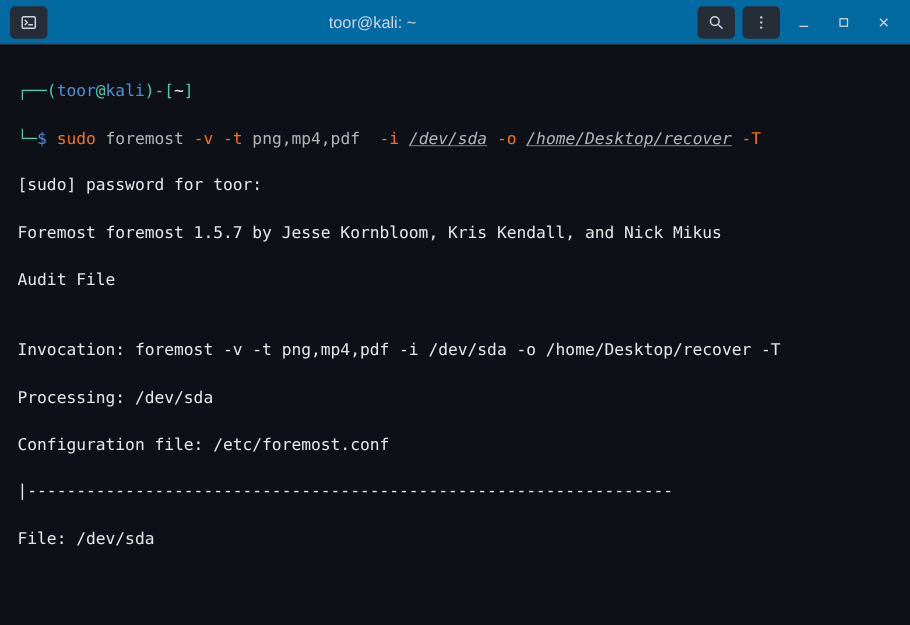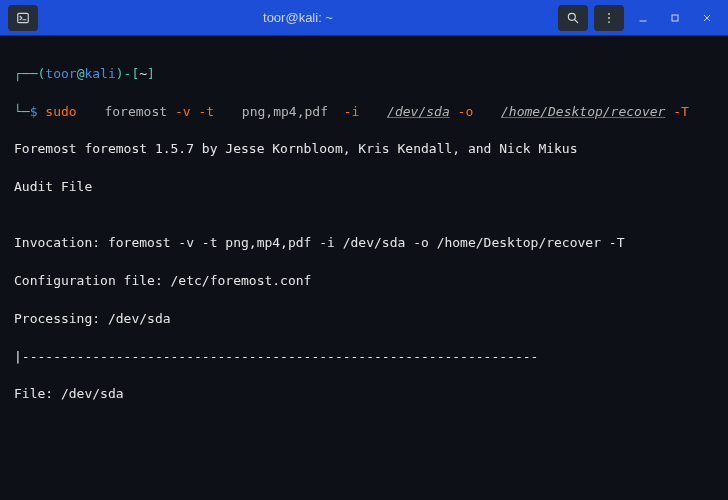--- a/index.html
+++ b/index.html
@@ -5,21 +5,21 @@
   * { margin: 0; padding: 0; box-sizing: border-box; }
   html, body {
     width: 728px; height: 500px;
     background: #0d1117;
     font-family: "DejaVu Sans Mono", "Menlo", monospace;
     color: #d0d0d0;
     overflow: hidden;
   }
   .titlebar {
     height: 36px;
-    background: #1d4ed8;
+    background: #0369a1;
     display: flex;
     align-items: center;
     padding: 0 8px;
     border-bottom: 1px solid #2a3038;
   }
   .tb-left, .tb-right { display: flex; align-items: center; gap: 6px; }
   .tb-center { flex: 1; text-align: center; font-size: 13px; color: #cfd6dd; font-family: sans-serif; }
   .tb-btn {
     width: 30px; height: 26px;
     border-radius: 4px;
@@ -37,21 +37,21 @@
   .terminal {
     padding: 10px 14px;
     font-size: 13px;
     line-height: 1.45;
     white-space: pre;
   }
   .cyan { color: #4ec9b0; }
   .blue { color: #4a8fd8; }
   .darkblue { color: #f97316; }
   .white { color: #e6e6e6; }
-  .grey { color: #b5b5b5; margin-left: 20px; }
+  .grey { color: #b5b5b5; }
   .uline { text-decoration: underline; text-decoration-color: #6a6a6a; font-style: italic; }
 </style>
 </head>
 <body>
 
 <div class="titlebar">
   <div class="tb-left">
     <div class="tb-btn">
       <svg viewBox="0 0 24 24">
           <rect x="3" y="4" width="18" height="16" rx="2" fill="none" stroke="currentColor" stroke-width="2"></rect>
@@ -89,26 +89,27 @@
           <line x1="6" y1="6" x2="18" y2="18" stroke="currentColor" stroke-width="2"></line>
           <line x1="18" y1="6" x2="6" y2="18" stroke="currentColor" stroke-width="2"></line>
         </svg>
     </div>
   </div>
 </div>
 
 <div class="terminal">
 <div><span class="cyan">┌──(</span><span class="blue">toor</span><span class="cyan">@</span><span class="blue">kali</span><span class="cyan">)-[</span><span class="white">~</span><span class="cyan">]</span></div>
 <div><span class="cyan">└─</span><span class="blue">$ </span><span class="darkblue">sudo </span><span class="grey">foremost </span><span class="darkblue">-v</span><span> </span><span class="darkblue">-t</span><span class="grey"> png,mp4,pdf  </span><span class="darkblue">-i</span><span> </span><span class="grey uline">/dev/sda</span><span> </span><span class="darkblue">-o</span><span> </span><span class="grey uline">/home/Desktop/recover</span><span> </span><span class="darkblue">-T</span></div>
+<div class="white">[sudo] password for toor:</div>
 <div class="white">Foremost foremost 1.5.7 by Jesse Kornbloom, Kris Kendall, and Nick Mikus</div>
 <div class="white">Audit File</div>
 <div></div>
 <div class="white">Invocation: foremost -v -t png,mp4,pdf -i /dev/sda -o /home/Desktop/recover -T</div>
+<div class="white">Processing: /dev/sda</div>
 <div class="white">Configuration file: /etc/foremost.conf</div>
-<div class="white">Processing: /dev/sda</div>
 <div class="white">|------------------------------------------------------------------</div>
 <div class="white">File: /dev/sda</div>
 
 
 
 
 
 
 </div>
 

